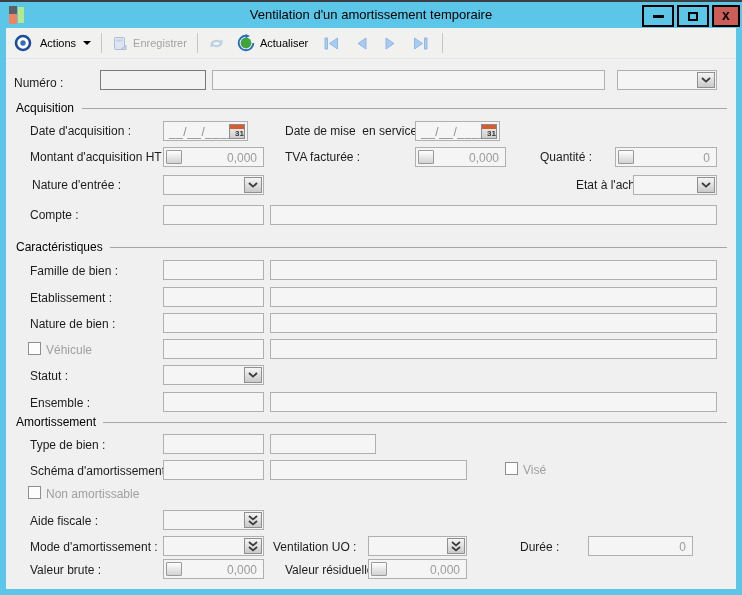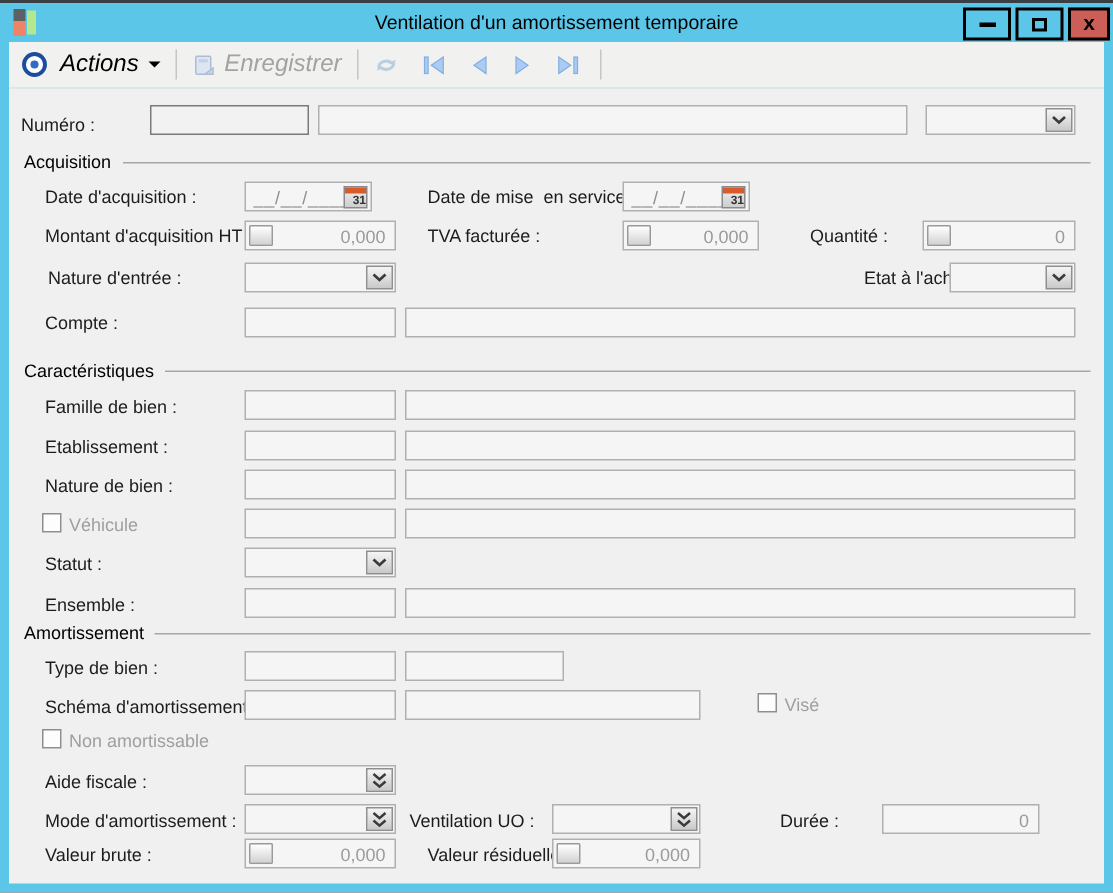--- a/index.html
+++ b/index.html
@@ -14,21 +14,21 @@
   .appicon .sq3{position:absolute;left:9px;top:1px;width:6px;height:16px;background:#b3e98c;}
   .title{position:absolute;left:0;top:5px;width:100%;text-align:center;font-size:13px;color:#000;}
   .wbtn{position:absolute;top:3px;height:22px;border:2px solid #000;background:#5bc6e8;display:flex;align-items:center;justify-content:center;cursor:default;}
   .wbtn.min{left:642px;width:32px;}
   .wbtn.max{left:677px;width:32px;}
   .wbtn.close{left:712px;width:28px;background:#cb5f57;font-weight:bold;font-size:14px;color:#000;padding-bottom:2px;}
   .glyph-min{width:11px;height:3px;background:#000;}
   .glyph-max{width:10px;height:9px;border:2px solid #000;}
   
   .toolbar{position:absolute;left:6px;top:28px;width:730px;height:31px;background:#f1f1f0;border-bottom:1px solid #e4e4e4;display:flex;align-items:center;padding-left:8px;}
-  .tbtn{display:flex;align-items:center;gap:5px;font-size:16px;color:#000;padding:2px 4px;font-style:italic;}
+  .tbtn{display:flex;align-items:center;gap:5px;font-size:11px;color:#000;padding:2px 4px;}
   .tbtn.disabled{color:#a3a3a3;}
   .tsep{width:1px;height:20px;background:#c6c6c6;margin:0 6px;}
   .caret{width:0;height:0;border-left:4px solid transparent;border-right:4px solid transparent;border-top:4px solid #000;margin-left:2px;}
   .navbtn{padding:1px 4px;display:flex;align-items:center;}
   
   .main{position:absolute;left:6px;top:59px;width:730px;height:530px;background:#f0f0f0;}
   .lbl{position:absolute;font-size:12px;color:#1c1c1c;white-space:pre;line-height:14px;}
   .lbl.dis{color:#9f9f9f;}
   .grp{position:absolute;font-size:12px;color:#000;white-space:pre;}
   .gline{position:absolute;height:1px;background:#a6a6a6;}
@@ -90,20 +90,30 @@
     <div class="tbtn">
       <span style="display:flex;">
         <svg width="17" height="15" viewBox="0 0 17 15">
             <path d="M3.5 9 a5 4.2 0 0 1 8.5 -3" stroke="#b9cfe0" stroke-width="2" fill="none"></path>
             <path d="M13.5 6 a5 4.2 0 0 1 -8.5 3" stroke="#b9cfe0" stroke-width="2" fill="none"></path>
             <path d="M10.5 5.6 l4.3 -1.8 -1.3 4.2 z" fill="#b9cfe0"></path>
             <path d="M6.5 9.4 l-4.3 1.8 1.3 -4.2 z" fill="#b9cfe0"></path>
           </svg>
       </span>
     </div>
+    <div class="tbtn" style="margin-left:4px;">
+      <span style="display:flex;">
+        <svg width="18" height="18" viewBox="0 0 18 18">
+            <circle cx="9" cy="9" r="5.4" fill="#3ea43c"></circle>
+            <path d="M9 1.7 A7.3 7.3 0 1 0 16.3 9" stroke="#2a6cc0" stroke-width="1.9" fill="none"></path>
+            <path d="M8.6 0 l4.4 2 -4.4 2.2 z" fill="#2a6cc0"></path>
+          </svg>
+      </span>
+      <span>Actualiser</span>
+    </div>
     <div class="navbtn" style="margin-left:8px;">
       <span style="display:flex;">
           <svg width="15" height="13" viewBox="0 0 15 13">
             <rect x="1" y="1" width="2.4" height="11" fill="#a9cbf4" stroke="#84aee0" stroke-width="0.8"></rect>
             <path d="M13.5 1 L5.5 6.5 L13.5 12 Z" fill="#a9cbf4" stroke="#84aee0" stroke-width="0.8"></path>
           </svg>
         </span>
     </div>
     <div class="navbtn" style="margin-left:8px;">
       <span style="display:flex;">

